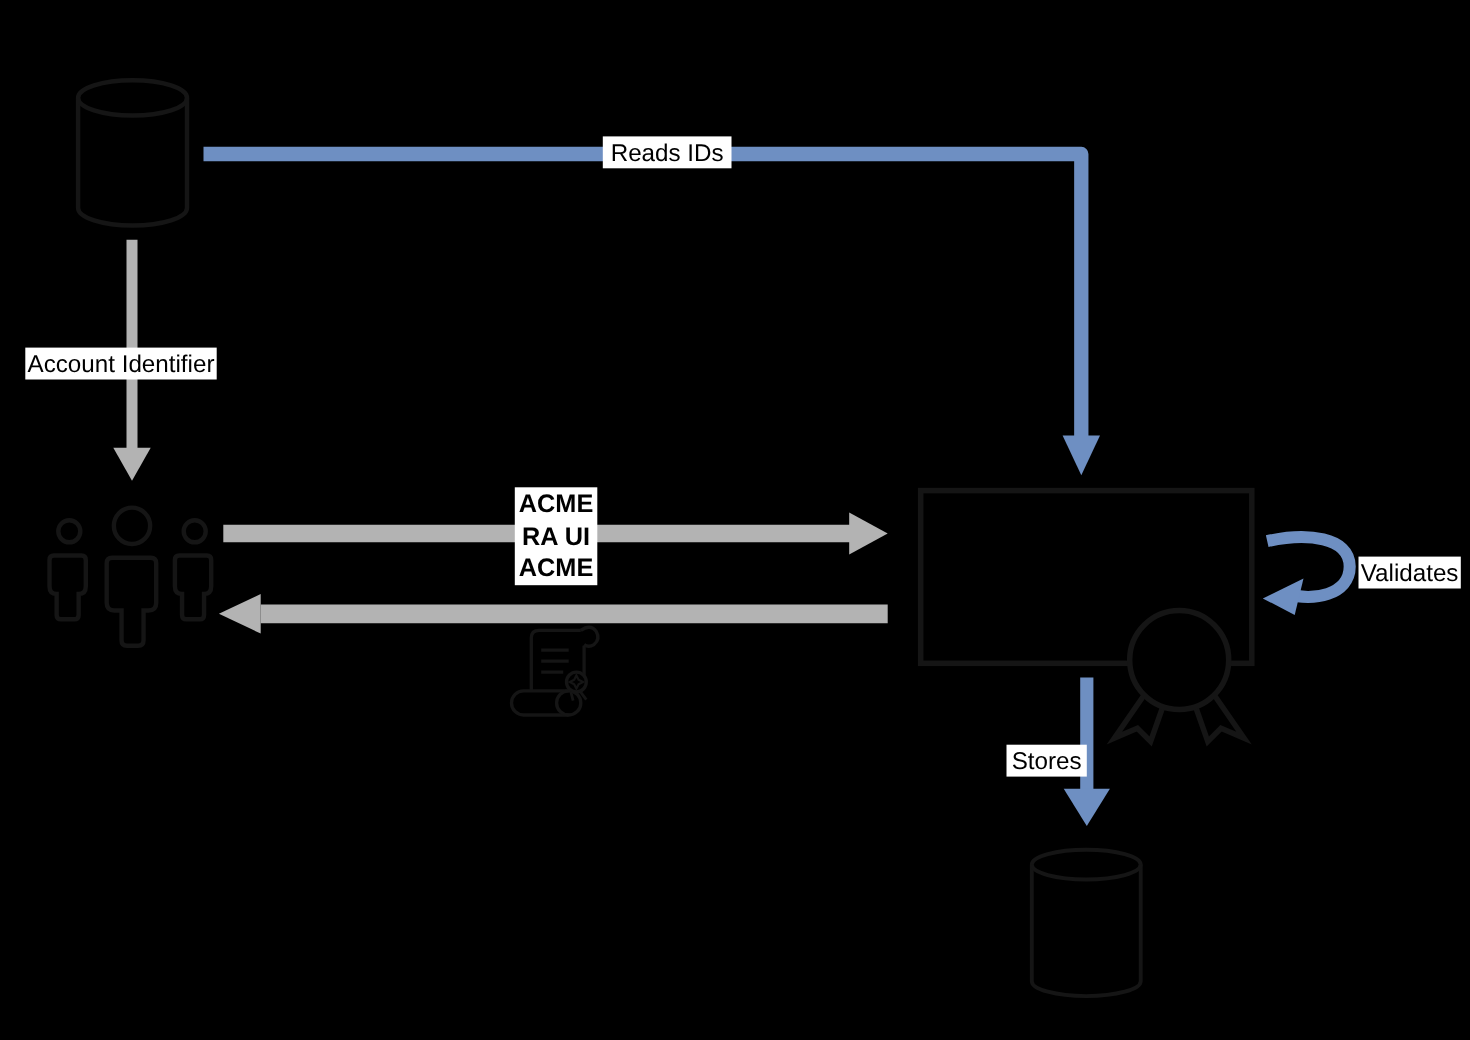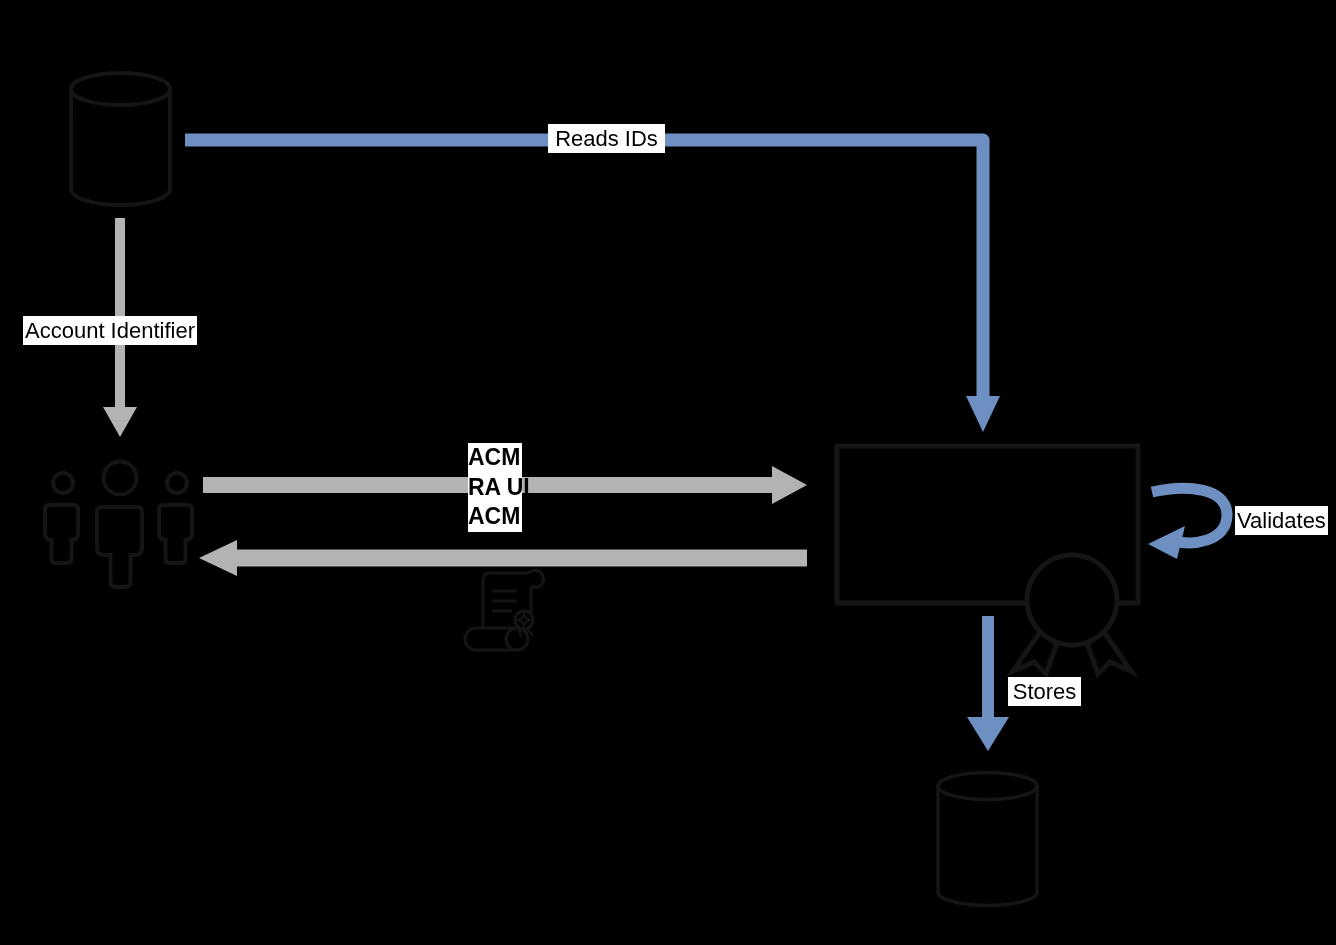--- a/index.html
+++ b/index.html
@@ -126,23 +126,23 @@
     <g>
       <path class="shape" stroke-width="3.5" d="M938 786 A49.5 13.5 0 0 1 1037 786 L1037 892 A49.5 13.5 0 0 1 938 892 Z"></path>
       <path class="shape" stroke-width="3.5" d="M938 786 A49.5 13.5 0 0 0 1037 786"></path>
     </g>
   </svg>
 
   <div class="lbl lbl-center" style="left:548px; top:124px; width:113px;">Reads IDs</div>
 
   <div class="lbl" style="left:23px; top:316px;">Account Identifier</div>
 
-  <div class="lbl lbl-center lbl-multiline" style="left:468px; top:443px; width:54px;">
+  <div class="lbl lbl-center lbl-multiline" style="left:468px; top:443px; width:75px;">
     <span>ACME</span>
     <span>RA UI</span>
     <span>ACME</span>
   </div>
 
   <div class="lbl" style="left:1235px; top:506px;">Validates</div>
 
-  <div class="lbl lbl-center" style="left:1008px; top:677px; width:69px;">Stores</div>
+  <div class="lbl lbl-center" style="left:915px; top:677px; width:69px;">Stores</div>
 
 </div>
 
 </body></html>

